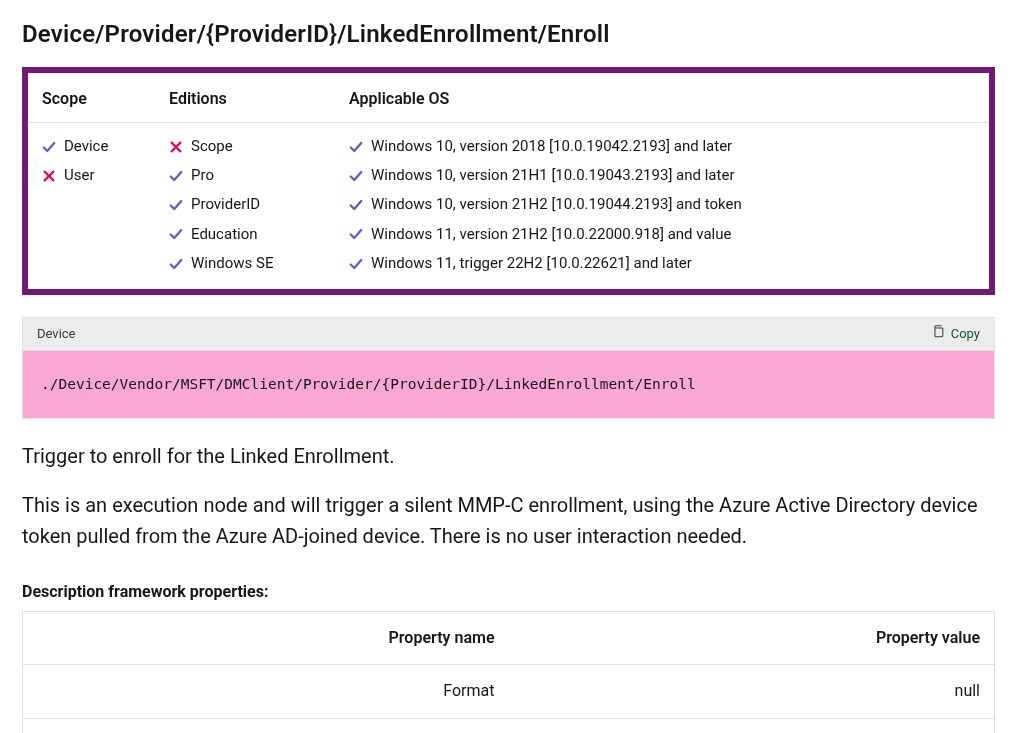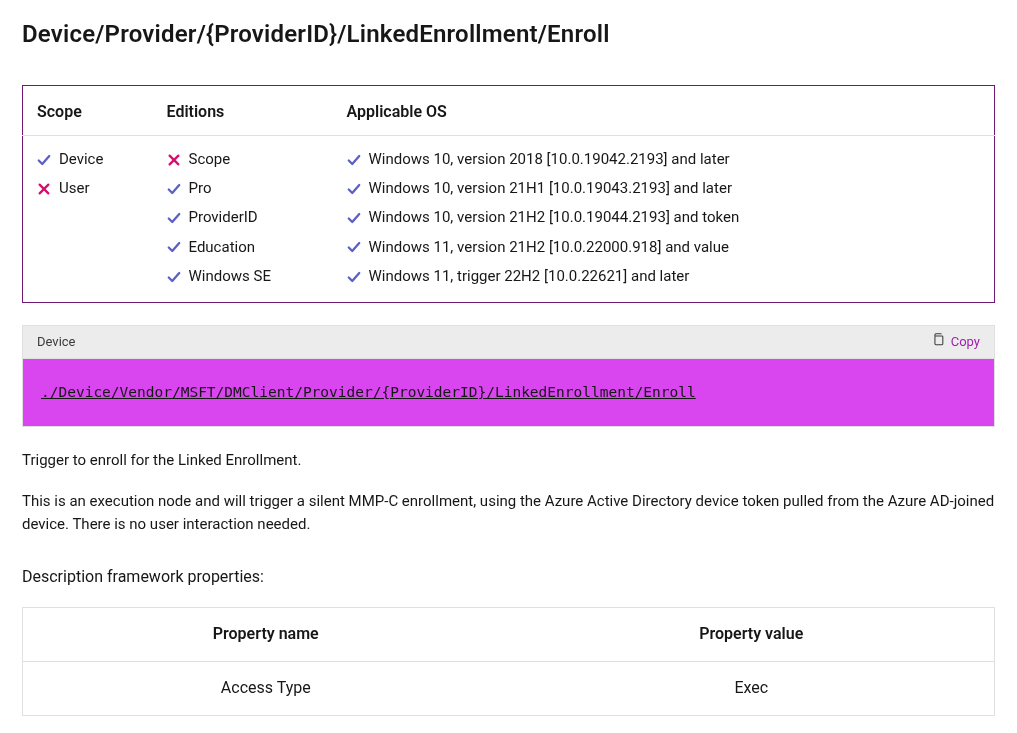--- a/index.html
+++ b/index.html
@@ -8,29 +8,29 @@
     margin: 0;
     padding: 16px 22px;
     font-size: 16px;
     line-height: 1.55;
     width: 1017px;
     box-sizing: border-box;
   }
   h2.page-title {
     font-size: 24px;
     font-weight: 600;
-    margin: 0 0 32px 0;
+    margin: 0 0 14px 0;
     letter-spacing: .2px;
   }
 
   
   table.applies {
     width: 100%;
     border-collapse: collapse;
-    border: 1px solid #701a75;
+    border: 6px solid #701a75;
     margin-bottom: 22px;
   }
   table.applies th {
     text-align: left;
     font-weight: 600;
     font-size: 16px;
     padding: 14px 14px 10px 14px;
     border-bottom: 1px solid #e0e0e0;
   }
   table.applies td {
@@ -67,51 +67,50 @@
     padding: 6px 14px;
     border-bottom: 1px solid #e0e0e0;
     font-size: 13px;
     color: #3b3b3b;
   }
   .copy-btn {
     display: flex;
     align-items: center;
     gap: 6px;
     font-size: 13px;
-    color: #a21caf;
+    color: #14532d;
     cursor: pointer;
   }
   .copy-btn svg { width: 14px; height: 14px; }
   .codeblock pre {
     margin: 0;
     padding: 22px 18px;
     font-family: Consolas, "SFMono-Regular", Menlo, monospace;
     font-size: 14.5px;
-    background: #d946ef;
+    background: #f9a8d4;
     white-space: pre-wrap;
     word-break: break-all;
-    text-decoration: underline;
   }
 
   p.body {
     margin: 12px 0 18px 0;
-    font-size: 15px;
+    font-size: 20px;
   }
   p.section-label {
-    font-weight: 400;
-    margin: 28px 0 18px 0;
+    font-weight: 700;
+    margin: 28px 0 6px 0;
   }
 
   table.props {
     width: 100%;
     border-collapse: collapse;
     border: 1px solid #e0e0e0;
   }
   table.props th, table.props td {
-    text-align: center;
+    text-align: right;
     padding: 14px 14px;
     border-bottom: 1px solid #e0e0e0;
   }
   table.props th {
     font-weight: 600;
   }
   table.props tr:last-child td { border-bottom: none; }
 
   .col-scope    { width: 130px; }
   .col-editions { width: 180px; }
@@ -267,17 +266,21 @@
 
 <table class="props">
   <thead>
     <tr>
       <th style="width:50%">Property name</th>
       <th>Property value</th>
     </tr>
   </thead>
   <tbody id="props-body">
       <tr>
+        <td>Format</td>
+        <td>null</td>
+      </tr>
+      <tr>
         <td>Access Type</td>
         <td>Exec</td>
       </tr>
     </tbody>
 </table>
 
 </body></html>

